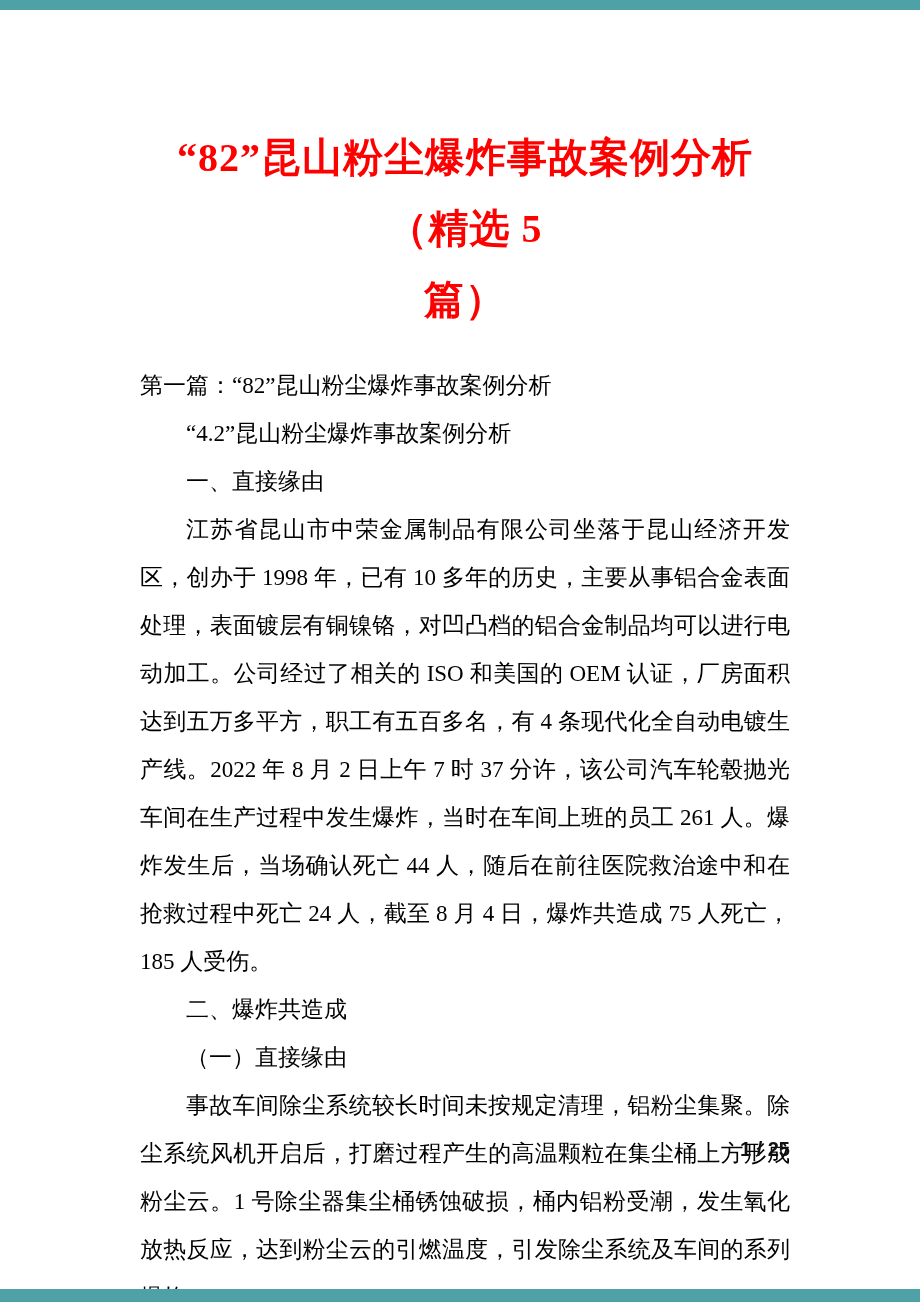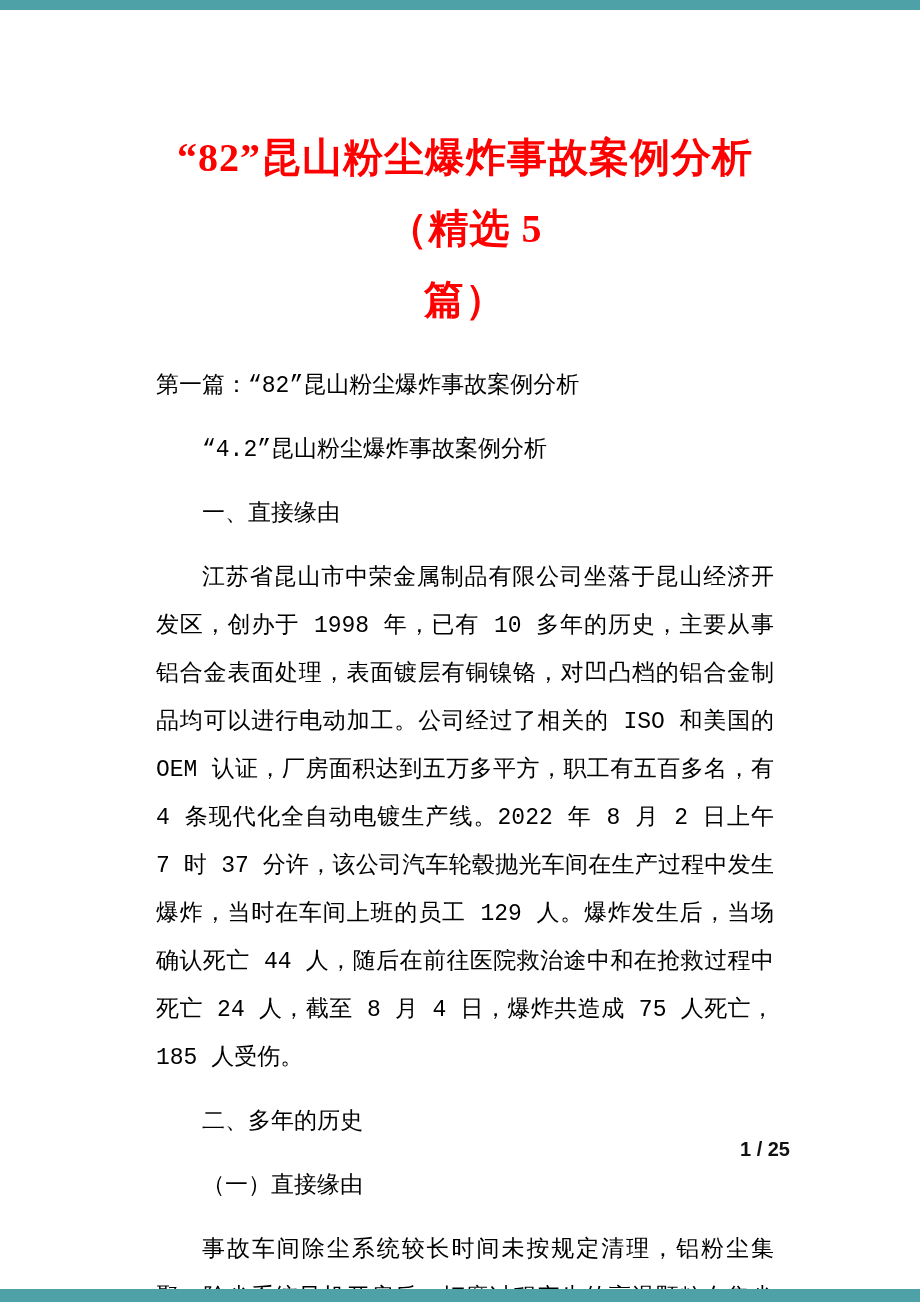--- a/index.html
+++ b/index.html
@@ -37,21 +37,21 @@
   }
   .doc-title .title-line { display: block; }
   .doc-body {
     margin-top: 15px;
     font-size: 23px;
     line-height: 48px;
     color: #000000;
     text-align: justify;
     text-justify: inter-character;
   }
-  .doc-body p.para { margin: 16px; font-family: Liberation Mono, monospace; }
+  .doc-body p.para { margin: 0; }
   .doc-body p.indent { text-indent: 2em; }
   .page-number {
     position: absolute;
     top: 1138px;
     right: 130px;
     font-family: "Liberation Sans", "DejaVu Sans", sans-serif;
     font-weight: 700;
     font-size: 20px;
     color: #111111;
     text-align: center;
@@ -65,22 +65,22 @@
 
   <div class="content">
     <h1 class="doc-title" style="color: rgb(255, 0, 0);">
       <span class="title-line">“82”昆山粉尘爆炸事故案例分析（精选 5</span>
       <span class="title-line">篇）</span>
     </h1>
     <div class="doc-body">
         <p class="para">第一篇：“82”昆山粉尘爆炸事故案例分析</p>
         <p class="para indent">“4.2”昆山粉尘爆炸事故案例分析</p>
         <p class="para indent">一、直接缘由</p>
-        <p class="para indent">江苏省昆山市中荣金属制品有限公司坐落于昆山经济开发区，创办于 1998 年，已有 10 多年的历史，主要从事铝合金表面处理，表面镀层有铜镍铬，对凹凸档的铝合金制品均可以进行电动加工。公司经过了相关的 ISO 和美国的 OEM 认证，厂房面积达到五万多平方，职工有五百多名，有 4 条现代化全自动电镀生产线。2022 年 8 月 2 日上午 7 时 37 分许，该公司汽车轮毂抛光车间在生产过程中发生爆炸，当时在车间上班的员工 129 人。爆炸发生后，当场确认死亡 44 人，随后在前往医院救治途中和在抢救过程中死亡 24 人，截至 8 月 4 日，爆炸共造成 75 人死亡，185 人受伤。</p>
-        <p class="para indent">二、多年的历史</p>
+        <p class="para indent">江苏省昆山市中荣金属制品有限公司坐落于昆山经济开发区，创办于 1998 年，已有 10 多年的历史，主要从事铝合金表面处理，表面镀层有铜镍铬，对凹凸档的铝合金制品均可以进行电动加工。公司经过了相关的 ISO 和美国的 OEM 认证，厂房面积达到五万多平方，职工有五百多名，有 4 条现代化全自动电镀生产线。2022 年 8 月 2 日上午 7 时 37 分许，该公司汽车轮毂抛光车间在生产过程中发生爆炸，当时在车间上班的员工 261 人。爆炸发生后，当场确认死亡 44 人，随后在前往医院救治途中和在抢救过程中死亡 24 人，截至 8 月 4 日，爆炸共造成 75 人死亡，185 人受伤。</p>
+        <p class="para indent">二、爆炸共造成</p>
         <p class="para indent">（一）直接缘由</p>
         <p class="para indent">事故车间除尘系统较长时间未按规定清理，铝粉尘集聚。除尘系统风机开启后，打磨过程产生的高温颗粒在集尘桶上方形成粉尘云。1 号除尘器集尘桶锈蚀破损，桶内铝粉受潮，发生氧化放热反应，达到粉尘云的引燃温度，引发除尘系统及车间的系列爆炸。</p>
       </div>
   </div>
 
   <div class="page-number">1 / 25</div>
 
   <div class="accent-bar bottom" style="background: rgb(79, 161, 168);"></div>
 </div>
 

